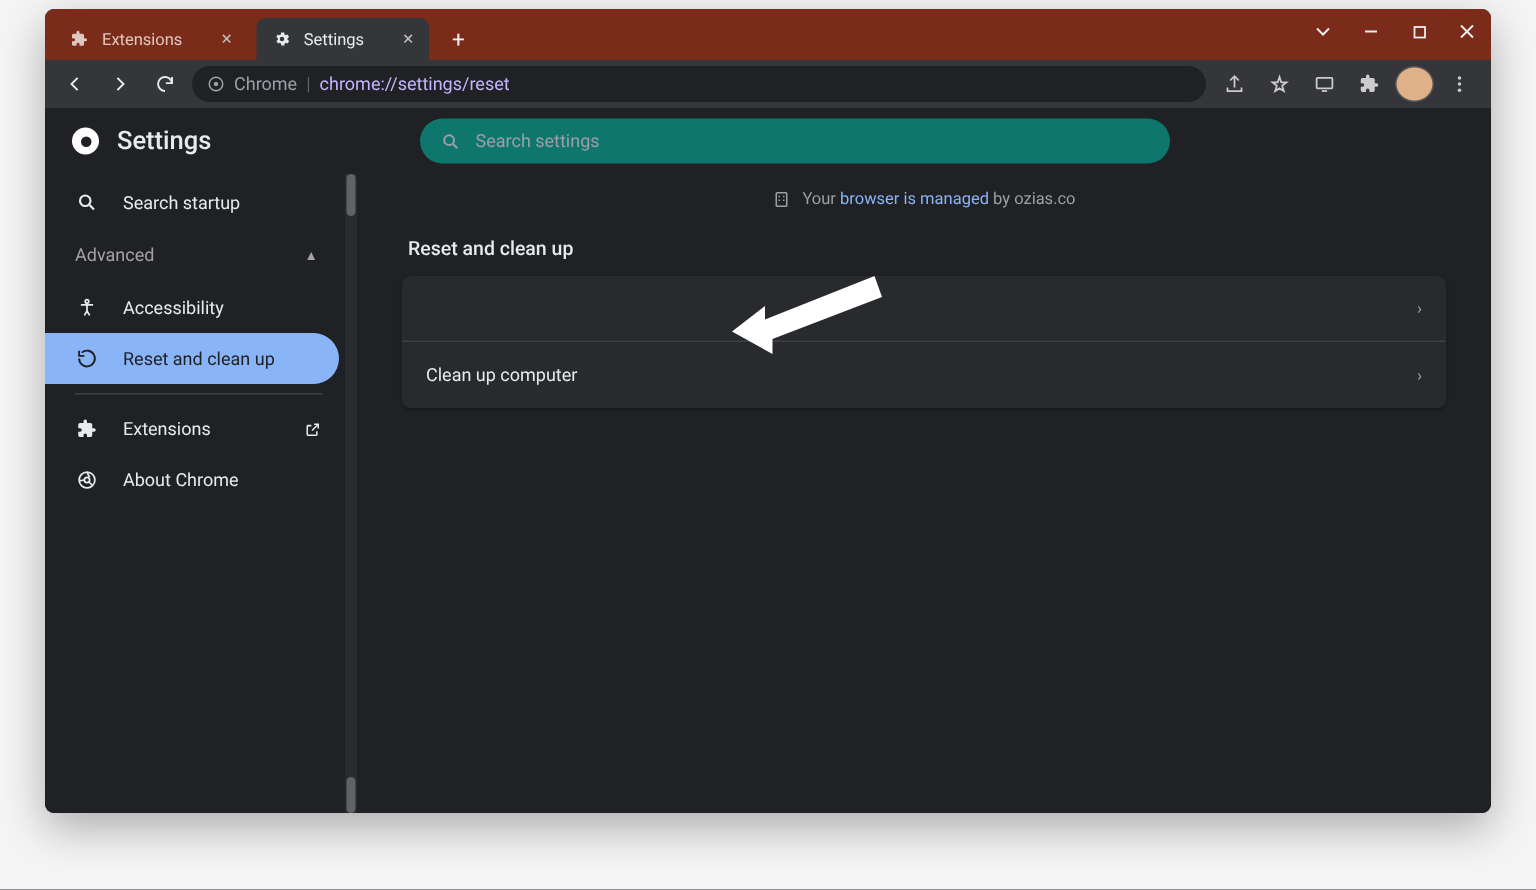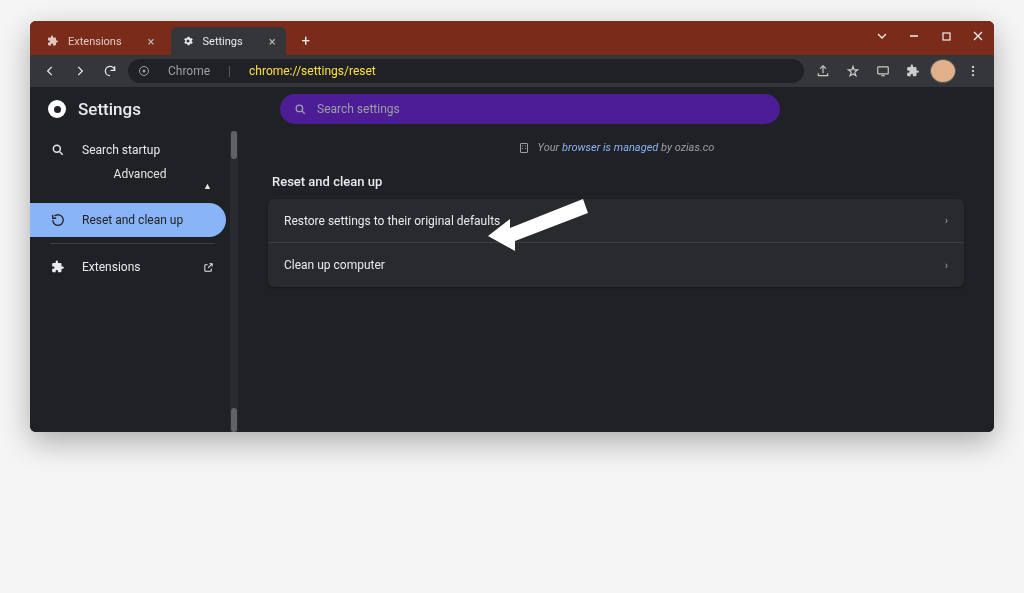--- a/index.html
+++ b/index.html
@@ -1,21 +1,21 @@
 <!DOCTYPE html>
 <html><head>
 <meta charset="utf-8">
 <style>
   * { box-sizing: border-box; margin: 0; padding: 0; font-family: "Segoe UI", Roboto, Arial, sans-serif; }
   body { background: #f5f5f5; width: 1024px; height: 593px; overflow: hidden; position: relative; }
 
   .window {
     position: absolute;
-    left: 30px; top: 21px;
-    width: 964px; height: 411px;
+    left: 30px; top: 6px;
+    width: 964px; height: 536px;
     background: #202124;
     border-radius: 6px;
     box-shadow: 0 10px 30px rgba(0,0,0,0.3);
     overflow: hidden;
     display: flex; flex-direction: column;
   }
 
   
   .titlebar {
     height: 34px;
@@ -60,26 +60,26 @@
     display: flex; align-items: center;
     padding: 0 8px;
     gap: 6px;
   }
   .nav-btn {
     width: 24px; height: 24px; display:flex; align-items:center; justify-content:center;
     color: #ccc; border-radius: 12px; cursor:pointer;
   }
   .urlbox {
     flex: 1; height: 24px; background: #202124; border-radius: 12px;
-    display: flex; align-items: center; padding: 0 10px; gap: 18px;
+    display: flex; align-items: center; padding: 0 10px; gap: 6px;
     color: #9aa0a6; font-size: 12px;
   }
   .urlbox .scheme { color: #9aa0a6; }
   .urlbox .divider { color: #5f6368; }
-  .urlbox .host { color: #fde047; }
+  .urlbox .host { color: #c4b5fd; }
   .right-icons { display: flex; align-items:center; gap: 4px; }
   .right-icons span, .right-icons div {
     width: 26px; height: 24px; display:flex; align-items:center; justify-content:center;
     color: #ccc; cursor:pointer; font-size: 13px;
   }
   .avatar { width:18px; height:18px; border-radius:50%; background:#e0b089; border:1px solid #555; }
 
   .headerbar {
     display:flex; align-items:center; height:44px;
   }
@@ -88,21 +88,21 @@
     font-size:17px; font-weight:500; padding-left: 18px; width: 250px;
   }
   .chrome-logo {
     width:18px; height:18px; border-radius:50%;
     background: #fff; display:flex; align-items:center; justify-content:center;
     position:relative;
   }
   .chrome-logo::after { content:""; width:7px; height:7px; border-radius:50%; background:#202124; }
 
   .searchbox {
-    flex:1; max-width: 500px; height:30px; background:#4c1d95; border-radius:16px;
+    flex:1; max-width: 500px; height:30px; background:#0f766e; border-radius:16px;
     display:flex; align-items:center; padding:0 14px; gap:10px;
     color:#9aa0a6; font-size:12px;
   }
   .searchbox input {
     background:transparent; border:none; outline:none; color:#e8eaed; font-size:12px; flex:1;
   }
   .searchbox input::placeholder { color:#9aa0a6; }
 
   .body-row { flex:1; display:flex; overflow:hidden; position:relative; }
 
@@ -116,41 +116,41 @@
     padding-left: 20px; gap: 16px;
     color:#e8eaed; font-size:12px; cursor:pointer;
     border-radius: 0 17px 17px 0;
     margin-right: 4px;
   }
   .side-item.active { background:#8ab4f8; color:#202124; }
   .side-item .sicon { width:16px; height:16px; display:flex; align-items:center; justify-content:center; color:inherit; flex-shrink:0;}
   .side-item .ext-link { margin-left:auto; margin-right:12px; font-size:12px;}
   .side-section {
     display:flex; align-items:center; height:36px; padding-left:20px;
-    color:#e5e5e5; font-size:12px; cursor:pointer;flex-direction:column;
+    color:#a3a3a3; font-size:12px; cursor:pointer;
   }
   .side-section .caret { margin-left:auto; margin-right:18px; font-size:9px;}
   .side-divider { height:1px; background:#3c4043; margin:6px 15px 6px 20px; }
 
   
   .scroll-track {
     width: 8px; background:#2a2b2e; position:relative;
   }
   .scroll-thumb {
     position:absolute; left:1px; width:6px; background:#5f6368; border-radius:3px;
   }
 
   
   .main {
     flex:1; background:#202124; overflow-y:auto; position:relative;
     padding: 0 30px;
   }
   .managed-notice {
     text-align:center; font-size:11px; color:#9aa0a6; padding: 10px 0 14px;
-    display:flex; align-items:center; justify-content:center; gap:8px;font-style:italic;
+    display:flex; align-items:center; justify-content:center; gap:8px;
   }
   .managed-notice .link { color:#8ab4f8; }
   .section-title { color:#e8eaed; font-size:13px; font-weight:500; margin: 6px 0 10px 4px;}
   .card {
     background:#292a2d; border-radius:6px; overflow:hidden;
     box-shadow: 0 1px 2px rgba(0,0,0,.3);
     width: 100%;
   }
   .row {
     display:flex; align-items:center; height:44px;
@@ -304,20 +304,29 @@
             </svg>
           </span>
         <span>Search startup</span>
       </div>
 
       <div class="side-section">
         <span>Advanced</span>
         <span class="caret">▲</span>
       </div>
 
+      <div class="side-item">
+        <span class="sicon">
+            <svg width="14" height="14" viewBox="0 0 24 24" fill="none" stroke="currentColor" stroke-width="2">
+              <circle cx="12" cy="5" r="2"></circle>
+              <path d="M5 9h14M12 9v7M9 21l3-5 3 5"></path>
+            </svg>
+          </span>
+        <span>Accessibility</span>
+      </div>
       <div class="side-item active">
         <span class="sicon">
             <svg width="14" height="14" viewBox="0 0 24 24" fill="none" stroke="currentColor" stroke-width="2.2">
               <path d="M3 12a9 9 0 1 0 3-6.7"></path>
               <path d="M3 3v6h6"></path>
             </svg>
           </span>
         <span>Reset and clean up</span>
       </div>
 
@@ -330,20 +339,30 @@
             </svg>
           </span>
         <span>Extensions</span>
         <span class="ext-link">
             <svg width="11" height="11" viewBox="0 0 24 24" fill="none" stroke="currentColor" stroke-width="2.2">
               <path d="M14 4h6v6"></path>
               <path d="M20 4l-9 9"></path>
               <path d="M18 14v5a1 1 0 0 1-1 1H5a1 1 0 0 1-1-1V7a1 1 0 0 1 1-1h5"></path>
             </svg>
           </span>
+      </div>
+      <div class="side-item">
+        <span class="sicon">
+            <svg width="14" height="14" viewBox="0 0 24 24" fill="none" stroke="currentColor" stroke-width="2">
+              <circle cx="12" cy="12" r="9"></circle>
+              <circle cx="12" cy="12" r="3"></circle>
+              <path d="M12 3l3 6M3 13l6-1M18 18l-4-4"></path>
+            </svg>
+          </span>
+        <span>About Chrome</span>
       </div>
     </div>
 
     <div class="scroll-track">
       <div class="scroll-thumb" style="top:0; height:28px;"></div>
       <div class="scroll-thumb" style="bottom:0; height:24px;"></div>
     </div>
 
     <div class="main">
       <div class="managed-notice">
@@ -356,21 +375,20 @@
           </svg>
         <span>
           <span>Your </span><span class="link">browser is managed</span><span> by ozias.co</span>
         </span>
       </div>
 
       <div class="section-title">Reset and clean up</div>
 
       <div class="card">
         <div class="row">
-          <span>Restore settings to their original defaults</span>
           <span class="chev">›</span>
         </div>
         <div class="row">
           <span>Clean up computer</span>
           <span class="chev">›</span>
         </div>
       </div>
 
       <svg class="arrow" style="left:250px; top:60px;" width="110" height="60" viewBox="0 0 110 60">
         <defs></defs>

